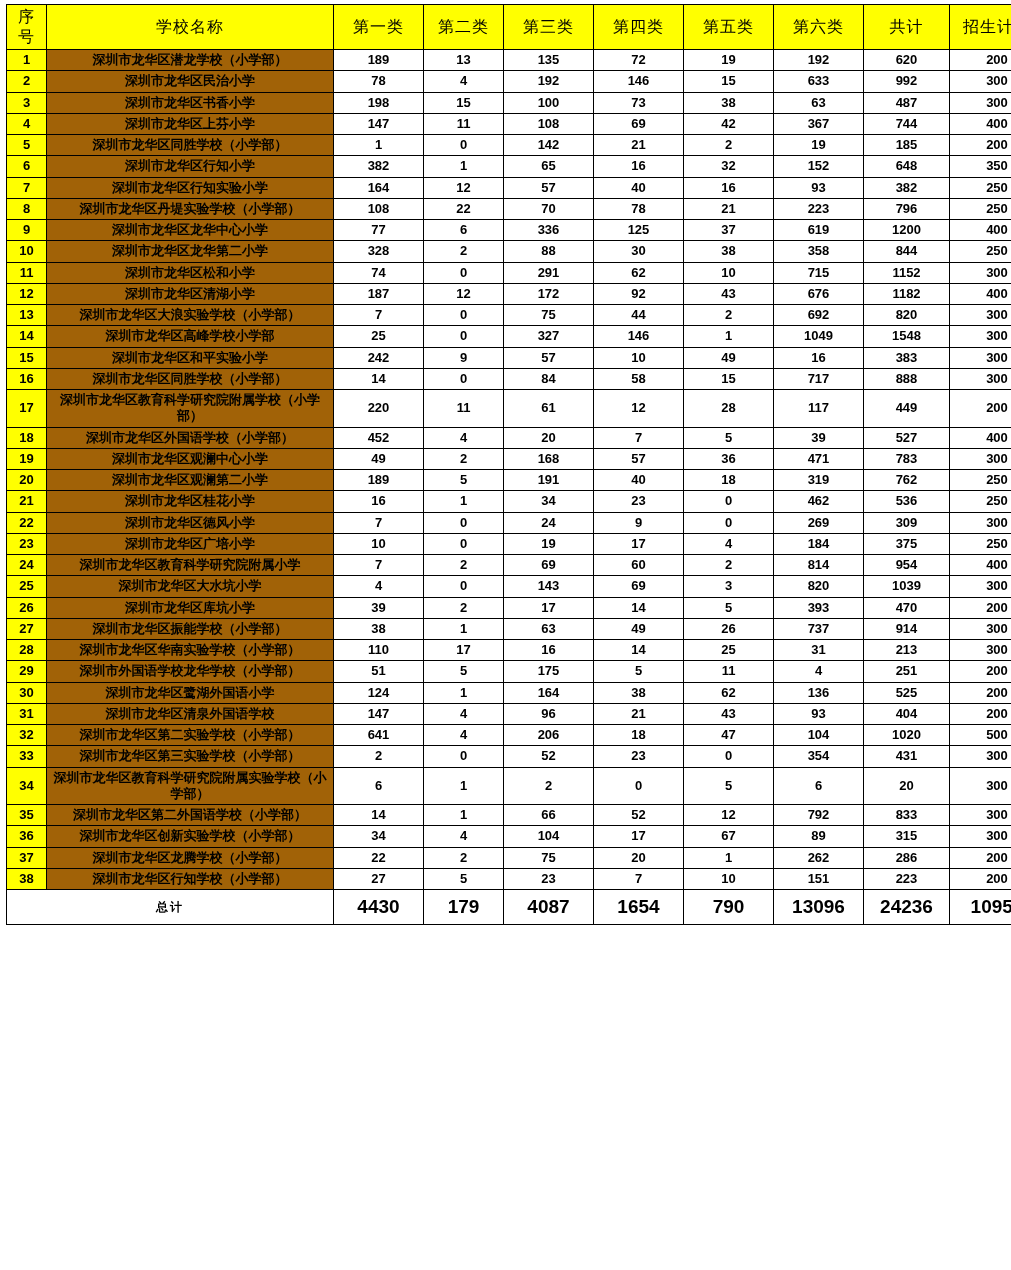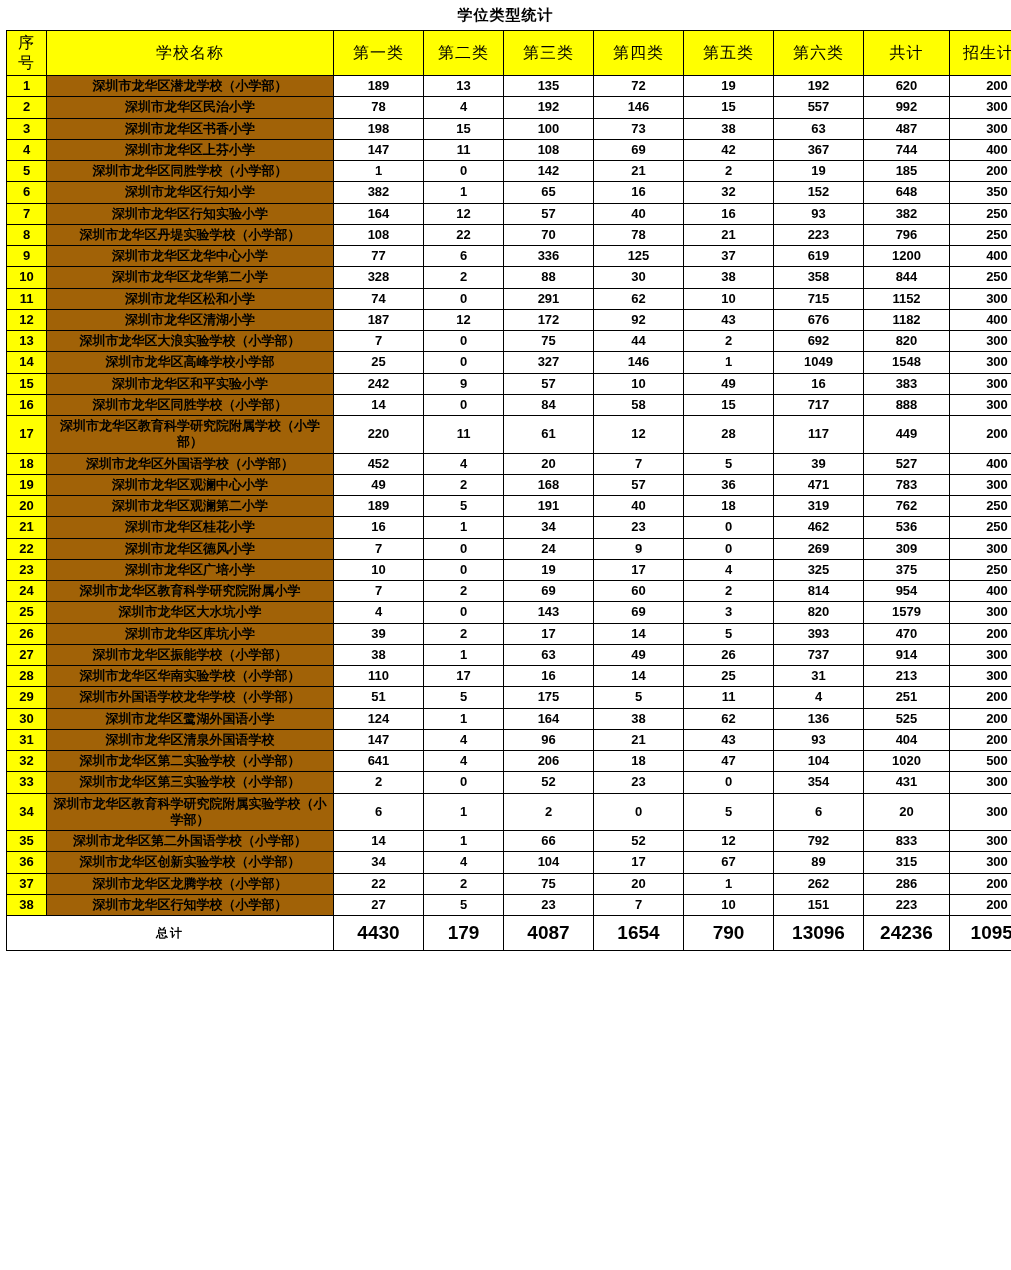--- a/index.html
+++ b/index.html
@@ -85,21 +85,20 @@
   col.c-t5     { width: 90px; }
   col.c-t6     { width: 90px; }
   col.c-sum    { width: 86px; }
   col.c-plan   { width: 95px; }
 </style>
 </head>
 <body>
 
 <div class="page">
 
-  <div class="doc-title">学位类型统计</div>
 
   <table class="stats">
     <colgroup>
       <col class="c-idx">
         <col class="c-school">
         <col class="c-t1">
         <col class="c-t2">
         <col class="c-t3">
       <col class="c-t4">
         <col class="c-t5">
@@ -135,21 +134,21 @@
           <td class="num">200</td>
         </tr>
         <tr>
           <td class="col-idx">2</td>
           <td class="col-school">深圳市龙华区民治小学</td>
           <td class="num">78</td>
           <td class="num">4</td>
           <td class="num">192</td>
           <td class="num">146</td>
           <td class="num">15</td>
-          <td class="num">557</td>
+          <td class="num">633</td>
           <td class="num">992</td>
           <td class="num">300</td>
         </tr>
         <tr>
           <td class="col-idx">3</td>
           <td class="col-school">深圳市龙华区书香小学</td>
           <td class="num">198</td>
           <td class="num">15</td>
           <td class="num">100</td>
           <td class="num">73</td>
@@ -387,21 +386,21 @@
           <td class="num">300</td>
         </tr>
         <tr>
           <td class="col-idx">23</td>
           <td class="col-school">深圳市龙华区广培小学</td>
           <td class="num">10</td>
           <td class="num">0</td>
           <td class="num">19</td>
           <td class="num">17</td>
           <td class="num">4</td>
-          <td class="num">325</td>
+          <td class="num">184</td>
           <td class="num">375</td>
           <td class="num">250</td>
         </tr>
         <tr>
           <td class="col-idx">24</td>
           <td class="col-school">深圳市龙华区教育科学研究院附属小学</td>
           <td class="num">7</td>
           <td class="num">2</td>
           <td class="num">69</td>
           <td class="num">60</td>
@@ -412,21 +411,21 @@
         </tr>
         <tr>
           <td class="col-idx">25</td>
           <td class="col-school">深圳市龙华区大水坑小学</td>
           <td class="num">4</td>
           <td class="num">0</td>
           <td class="num">143</td>
           <td class="num">69</td>
           <td class="num">3</td>
           <td class="num">820</td>
-          <td class="num">1579</td>
+          <td class="num">1039</td>
           <td class="num">300</td>
         </tr>
         <tr>
           <td class="col-idx">26</td>
           <td class="col-school">深圳市龙华区库坑小学</td>
           <td class="num">39</td>
           <td class="num">2</td>
           <td class="num">17</td>
           <td class="num">14</td>
           <td class="num">5</td>

